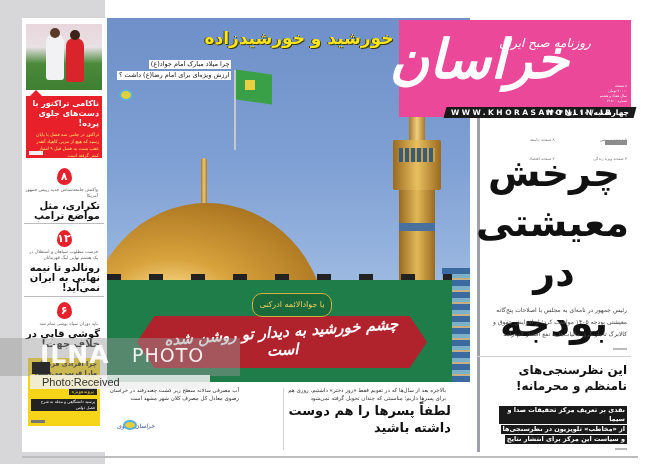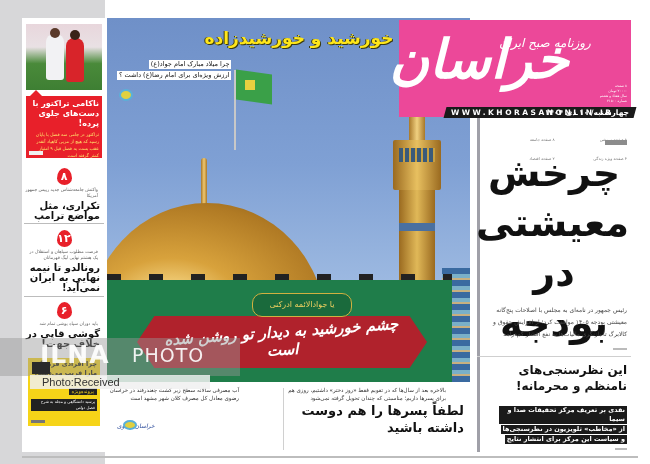--- a/index.html
+++ b/index.html
@@ -52,21 +52,21 @@
   .minaret-top { position: absolute; left: 308px; top: 10px; width: 4px; height: 50px; background: #c8a040; }
   .minaret { position: absolute; left: 302px; top: 55px; width: 16px; height: 70px; background: linear-gradient(90deg, #a8782a, #f0d080, #a8782a); border-radius: 6px 6px 0 0; }
   .balcony { position: absolute; left: 286px; top: 122px; width: 48px; height: 50px; background: linear-gradient(90deg, #9a6a20, #e8c060, #9a6a20); border-radius: 2px; }
   .balcony-win { position: absolute; left: 292px; top: 130px; width: 36px; height: 14px; background: repeating-linear-gradient(90deg, #3a5a7a 0 4px, #c8a040 4px 6px); }
   .minaret-lower { position: absolute; left: 292px; top: 172px; width: 36px; height: 200px; background: linear-gradient(90deg, #9a6a20, #e0b858, #9a6a20); }
   .minaret-band { position: absolute; left: 292px; top: 205px; width: 36px; height: 8px; background: #4a70a0; }
   .tile-wall { position: absolute; left: 335px; top: 250px; width: 28px; height: 120px; background: repeating-linear-gradient(180deg, #3a6aa0 0 6px, #7ab0c8 6px 10px, #c8b080 10px 12px); }
   .banner { position: absolute; left: 0; top: 262px; width: 345px; height: 102px; background: #1f7d4a; }
   .banner-posts { position: absolute; left: 0; top: 256px; width: 345px; height: 8px; background: repeating-linear-gradient(90deg, #222 0 14px, transparent 14px 42px); }
   .banner-red { position: absolute; left: 30px; top: 298px; width: 290px; height: 52px; background: #b0222c; clip-path: polygon(6% 0, 94% 0, 100% 50%, 94% 100%, 6% 100%, 0 50%); }
-  .banner-green-label { position: absolute; left: 145px; top: 275px; width: 100px; height: 24px; background: #1a6a3c; border: 1px solid #d0b040; border-radius: 10px; color: #f0d060; font-size: 8px; text-align: center; line-height: 22px; direction: rtl; }
+  .banner-green-label { position: absolute; left: 145px; top: 275px; width: 80px; height: 24px; background: #1a6a3c; border: 1px solid #d0b040; border-radius: 10px; color: #f0d060; font-size: 8px; text-align: center; line-height: 22px; direction: rtl; }
   .banner-text { position: absolute; left: 40px; top: 305px; width: 270px; text-align: center; color: #ffffff; font-family: "DejaVu Serif", serif; font-style: italic; font-size: 15px; font-weight: bold; direction: rtl; transform: rotate(-4deg); }
 
   
   .masthead { position: absolute; left: 399px; top: 20px; width: 232px; height: 97px; background: #ec4899; }
   .masthead-logo { position: absolute; left: 10px; top: 4px; width: 160px; color: #ffffff; font-family: "DejaVu Serif", serif; font-weight: bold; font-size: 54px; line-height: 70px; direction: rtl; text-align: center; font-style: italic; }
   .masthead-tag { position: absolute; left: 100px; top: 16px; color: #fff; font-size: 12px; direction: rtl; font-style: italic; }
   .masthead-info { position: absolute; right: 4px; top: 64px; width: 44px; direction: rtl; }
   .masthead-info span { display: block; font-size: 3.5px; line-height: 5px; color: #ffffff; }
   .url-bar { position: absolute; left: 46px; top: 87px; width: 190px; height: 11px; background: #1a1a1a; transform: skewX(-15deg); }
   .url-text { position: absolute; left: 52px; top: 87px; font-size: 7.5px; line-height: 11px; color: #ffffff; letter-spacing: 2.5px; font-weight: bold; }
@@ -89,21 +89,21 @@
   .rc-sep { position: absolute; left: 477px; top: 118px; width: 3px; height: 334px; background: #a0a0a8; }
 
   
   .bottom-strip { position: absolute; left: 107px; top: 384px; width: 363px; height: 70px; background: #ffffff; }
   .story-left { position: absolute; left: 2px; top: 2px; width: 168px; direction: rtl; text-align: right; }
   .story-left .lead { font-size: 5.5px; line-height: 8px; color: #333; padding-right: 2px; margin-right: 36px; }
   .story-left .title { font-size: 13px; font-weight: bold; line-height: 17px; color: #111; margin-right: 36px; }
   .story-left-logo { position: absolute; left: 10px; top: 38px; font-size: 6px; color: #2a4a9a; font-style: italic; font-family: "DejaVu Serif", serif; }
   .story-right { position: absolute; left: 178px; top: 2px; width: 185px; direction: rtl; text-align: right; }
   .story-right .lead { font-size: 5.5px; line-height: 8px; color: #333; margin-right: 24px; }
-  .story-right .title { font-size: 13px; font-weight: bold; line-height: 17px; color: #111; margin-right: 6px; }
+  .story-right .title { font-size: 13px; font-weight: bold; line-height: 17px; color: #111; margin-right: 19px; }
   .story-right-logo { position: absolute; left: 16px; top: 36px; width: 14px; height: 10px; background: #e0d040; border-radius: 50%; border: 2px solid #5ab0d8; }
   .strip-divider { position: absolute; left: 176px; top: 4px; width: 1px; height: 62px; background: #d0d0d0; }
 
   
   .wm-band { position: absolute; left: 0; top: 338px; width: 240px; height: 38px; background: rgba(150,150,150,0.45); }
   .wm-ilna { position: absolute; left: 40px; top: 340px; font-size: 25px; font-weight: bold; color: rgba(255,255,255,0.9); letter-spacing: 1px; }
   .wm-photo { position: absolute; left: 132px; top: 344px; font-size: 19px; color: rgba(255,255,255,0.9); letter-spacing: 1px; }
   .wm-received { position: absolute; left: 30px; top: 375px; width: 180px; height: 14px; background: rgba(240,240,240,0.85); font-size: 11px; line-height: 14px; color: #333; padding-left: 12px; font-family: "Liberation Sans", sans-serif; }
   .wm-square { position: absolute; left: 32px; top: 362px; width: 18px; height: 12px; background: #2a2a2a; }
 </style>

